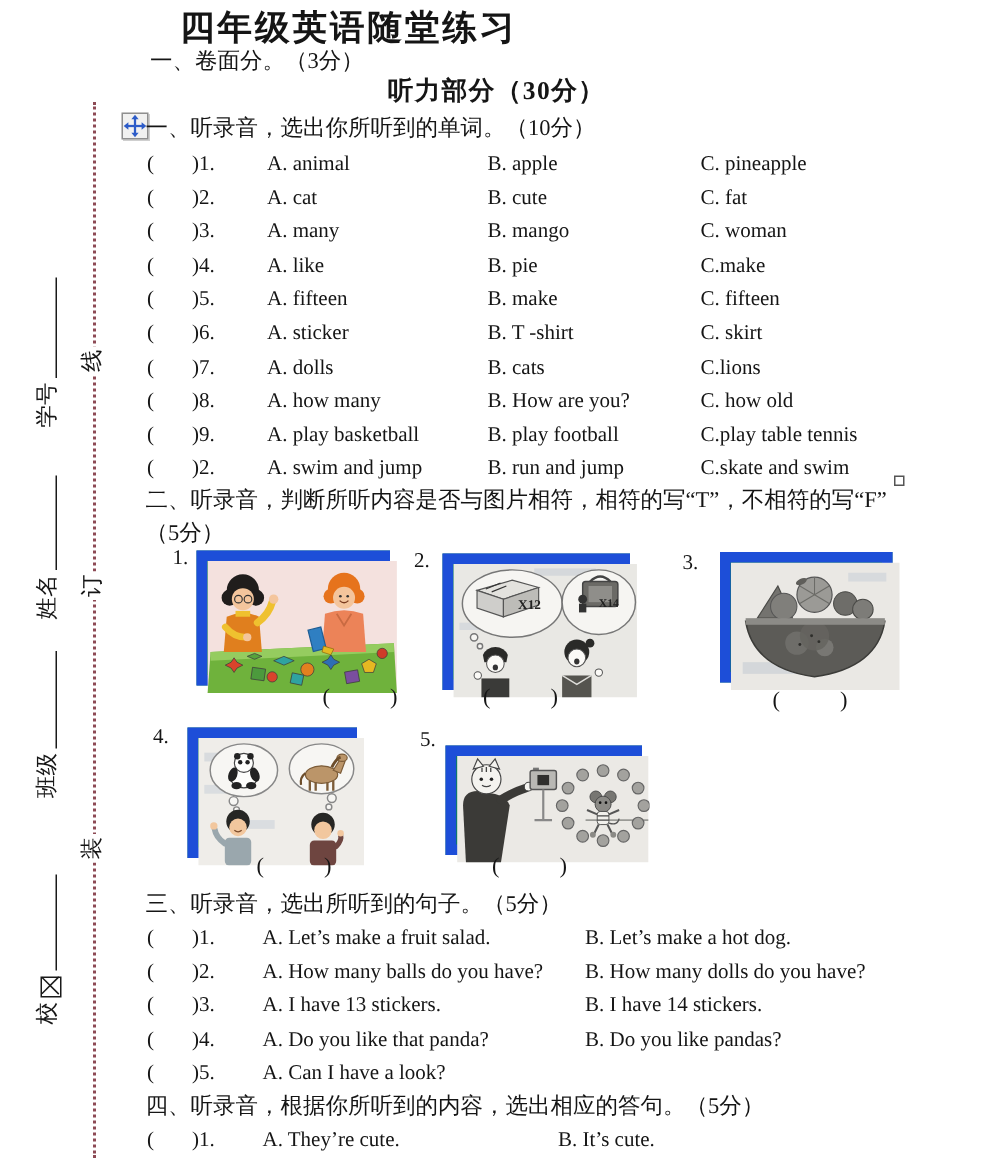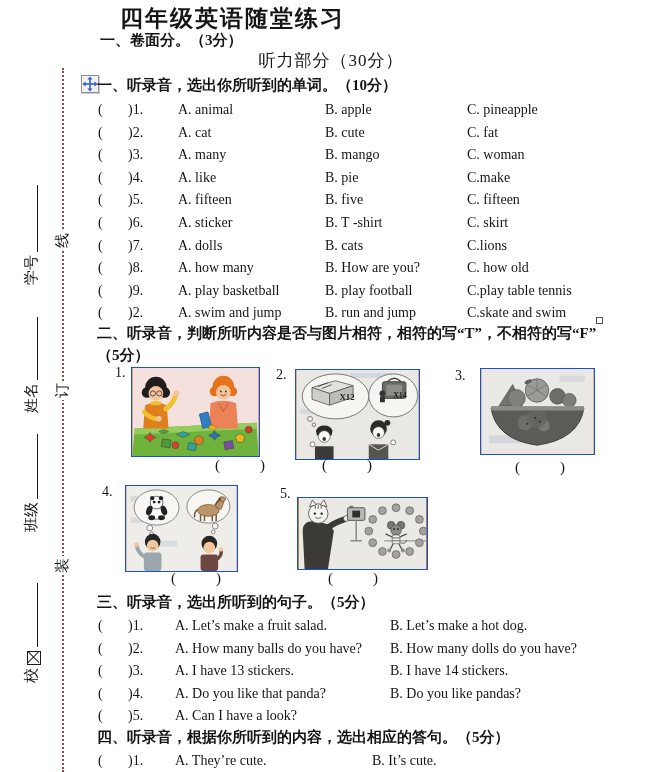--- a/index.html
+++ b/index.html
@@ -1,30 +1,30 @@
 <!DOCTYPE html>
 <html><head>
 <meta charset="utf-8">
 <style>
   html,body{margin:0;padding:0;background:#fff}
   body{width:665px;height:772px;position:relative;overflow:hidden;
        font-family:"Liberation Serif","DejaVu Serif",serif;color:#151515}
   .abs{position:absolute}
   
   .title{font-size:23px;font-weight:bold;letter-spacing:2px;text-align:left}
-  .h17{font-size:17px;font-weight:normal;letter-spacing:1px;text-align:center}
-  .hdr{font-size:15px;font-weight:bold;white-space:nowrap}
+  .h17{font-size:17px;font-weight:bold;letter-spacing:1px;text-align:center}
+  .hdr{font-size:15px;font-weight:normal;white-space:nowrap}
   
   .rows{position:absolute}
   .row{position:relative;height:22.6px;line-height:22.6px;font-size:14px;white-space:nowrap}
   .row span{position:absolute;top:0}
   .p0{left:0}.p1{left:30px}.p2{left:80px}.p3{left:227px}.p4{left:369px}
   .q0{left:0}.q1{left:30px}.q2{left:77px}.q3{left:292px}.q3b{left:274px}
   
-  .pic{position:absolute;border:1px solid #1d4ed8;box-sizing:border-box;background:#a16207}
+  .pic{position:absolute;border:7px solid #1d4ed8;box-sizing:border-box;background:#0f766e}
   .picnum{position:absolute;font-size:14px}
   .ansbr{position:absolute;width:50px;display:flex;justify-content:space-between;font-size:15px}
   
   .mfield{position:absolute;height:18px;display:flex;align-items:flex-end;gap:3px;
           font-size:15px;transform:rotate(-90deg);white-space:nowrap}
   .fline{flex:1;border-bottom:1.4px solid #1a1a1a;margin-bottom:3px}
   .dotline{position:absolute;left:62px;top:68px;height:704px;width:0;
            border-left:2px dotted #8d4a55}
   .bchar{position:absolute;left:53px;width:19px;height:19px;background:#fff;
          font-size:15px;text-align:center;line-height:19px;transform:rotate(-90deg)}
@@ -105,21 +105,21 @@
       <span class="p0">(</span>
       <span class="p1">)4.</span>
       <span class="p2">A. like</span>
       <span class="p3">B. pie</span>
       <span class="p4">C.make</span>
     </div>
   <div class="row">
       <span class="p0">(</span>
       <span class="p1">)5.</span>
       <span class="p2">A. fifteen</span>
-      <span class="p3">B. five</span>
+      <span class="p3">B. make</span>
       <span class="p4">C. fifteen</span>
     </div>
   <div class="row">
       <span class="p0">(</span>
       <span class="p1">)6.</span>
       <span class="p2">A. sticker</span>
       <span class="p3">B. T -shirt</span>
       <span class="p4">C. skirt</span>
     </div>
   <div class="row">

